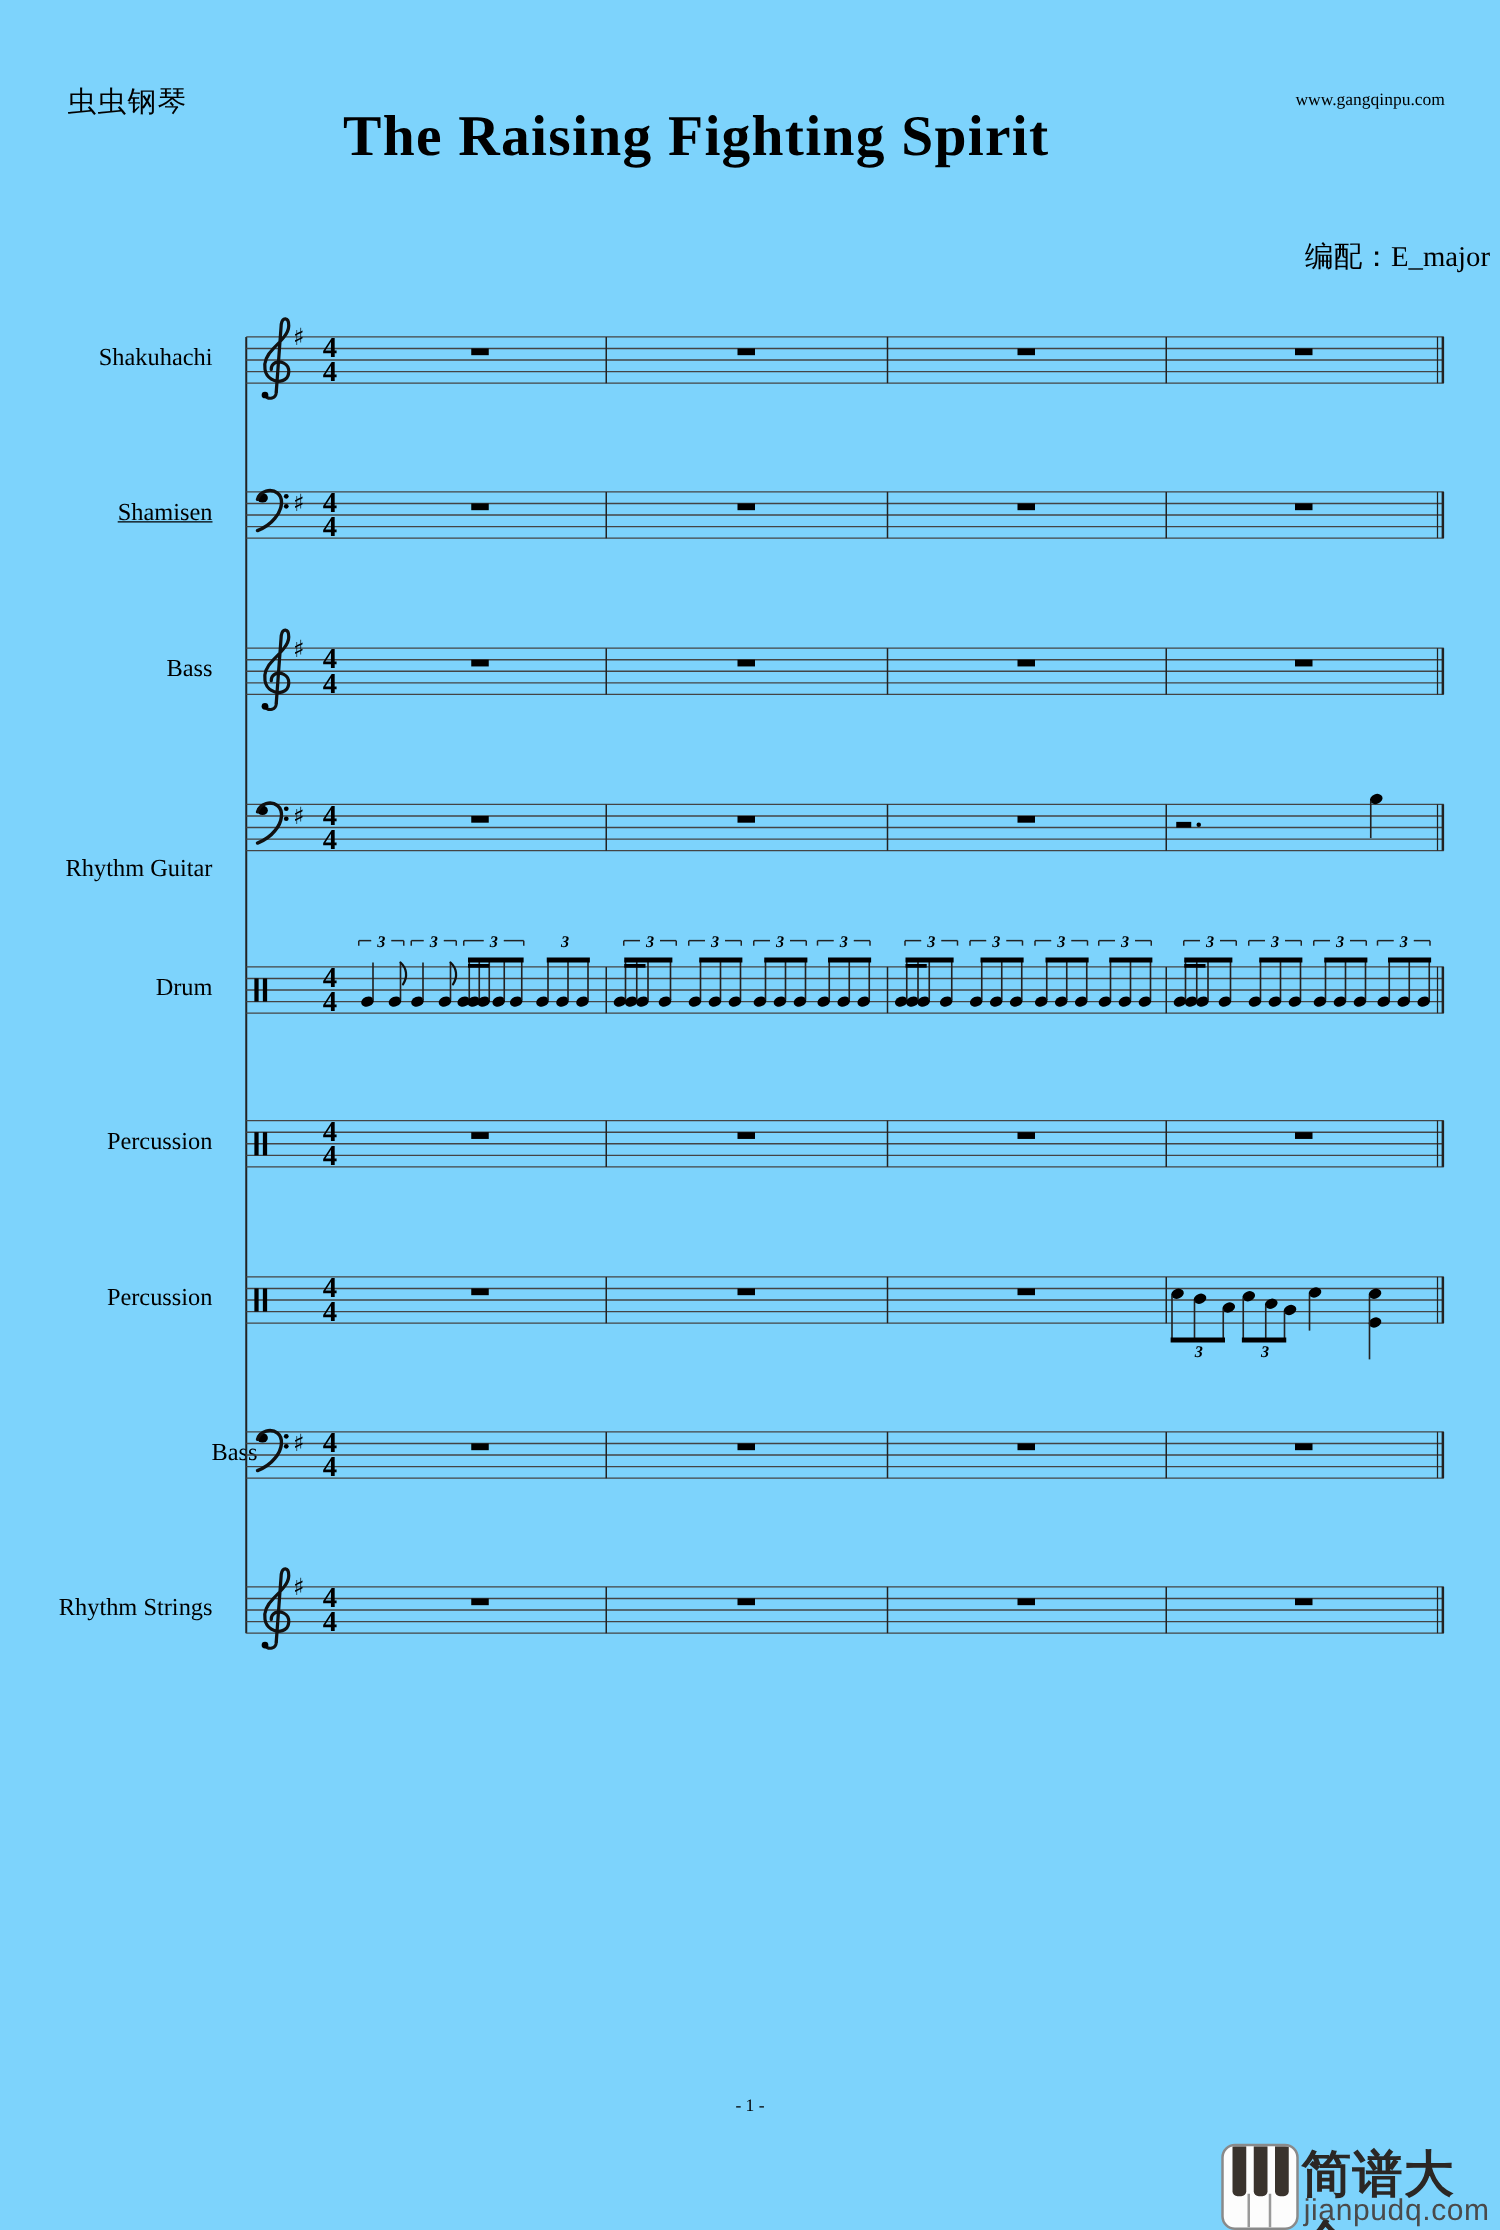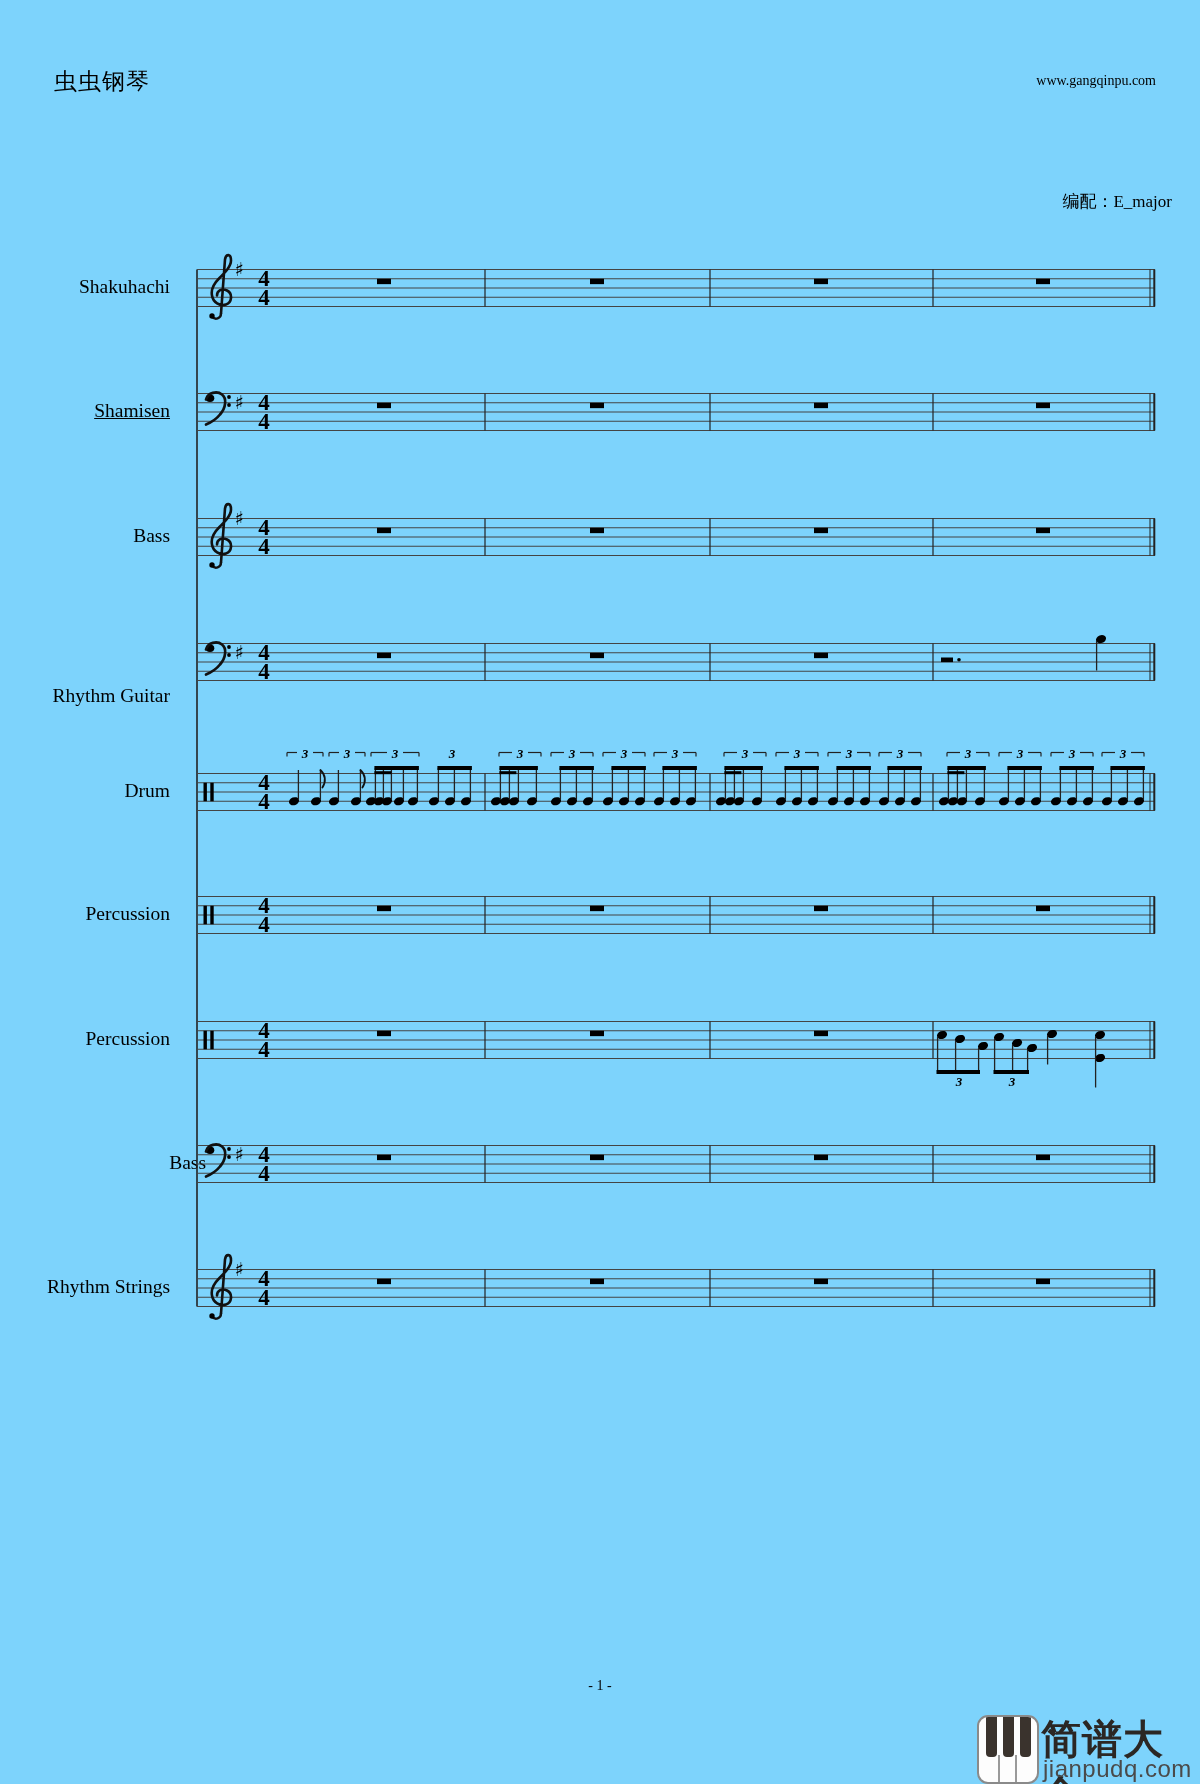--- a/index.html
+++ b/index.html
@@ -6,21 +6,21 @@
   #page{
     position:relative;width:1200px;height:1784px;background:#7dd3fc;
     margin:0 auto;overflow:hidden;
     font-family:"Liberation Serif", serif;color:#000;
   }
   .abs{position:absolute;}
   #site-name{left:54px;top:66px;font-size:23px;letter-spacing:1px;}
   #site-url{right:44px;top:73px;font-size:14px;}
   #main-title{left:0;top:82px;width:1114px;text-align:center;
     font-size:46px;font-weight:bold;letter-spacing:1px;}
-  #arranger{right:28px;top:190px;font-size:17px;}
+  #arranger{right:8px;top:190px;font-size:23px;}
   .staff-label{left:0;width:170px;text-align:right;font-size:19.5px;line-height:26px;}
   #score-svg{left:0;top:0;}
   #page-number{left:0;top:1678px;width:1200px;text-align:center;font-size:14px;}
   #footer-logo{left:977px;top:1712px;width:223px;height:72px;cursor:pointer;}
   #logo-icon{position:absolute;left:0;top:3px;width:58px;height:65px;background:#fdfdfd;
     border:2px solid #8a8a8a;border-radius:11px;overflow:hidden;}
   .blackkey{position:absolute;top:0;width:11px;height:40px;background:#3a332d;
     border-radius:0 0 4px 4px;}
   .keyline{position:absolute;top:38px;bottom:0;width:1.5px;background:#9a9a9a;}
   #logo-text-cn{position:absolute;left:64px;top:0px;font-size:40px;font-weight:bold;
@@ -28,20 +28,21 @@
   #logo-text-url{position:absolute;left:66px;top:43px;font-size:24px;color:#4a4a4a;
     font-family:"Liberation Sans",sans-serif;letter-spacing:0.5px;}
 </style>
 </head>
 <body>
 
 <div id="page">
 
   <div class="abs" id="site-name">虫虫钢琴</div>
   <div class="abs" id="site-url">www.gangqinpu.com</div>
+  <div class="abs" id="main-title">The Raising Fighting Spirit</div>
   <div class="abs" id="arranger"><span>编配：</span><span>E_major</span></div>
 
   <div id="labels-root">
       <div class="abs staff-label" style="top: 274px;">Shakuhachi</div>
       <div class="abs staff-label" style="top: 398px; text-decoration: underline;">Shamisen</div>
       <div class="abs staff-label" style="top: 523px;">Bass</div>
       <div class="abs staff-label" style="top: 648px; margin-top: 35px;">Rhythm Guitar</div>
       <div class="abs staff-label" style="top: 778px;">Drum</div>
       <div class="abs staff-label" style="top: 901px;">Percussion</div>
       <div class="abs staff-label" style="top: 1026px;">Percussion</div>

